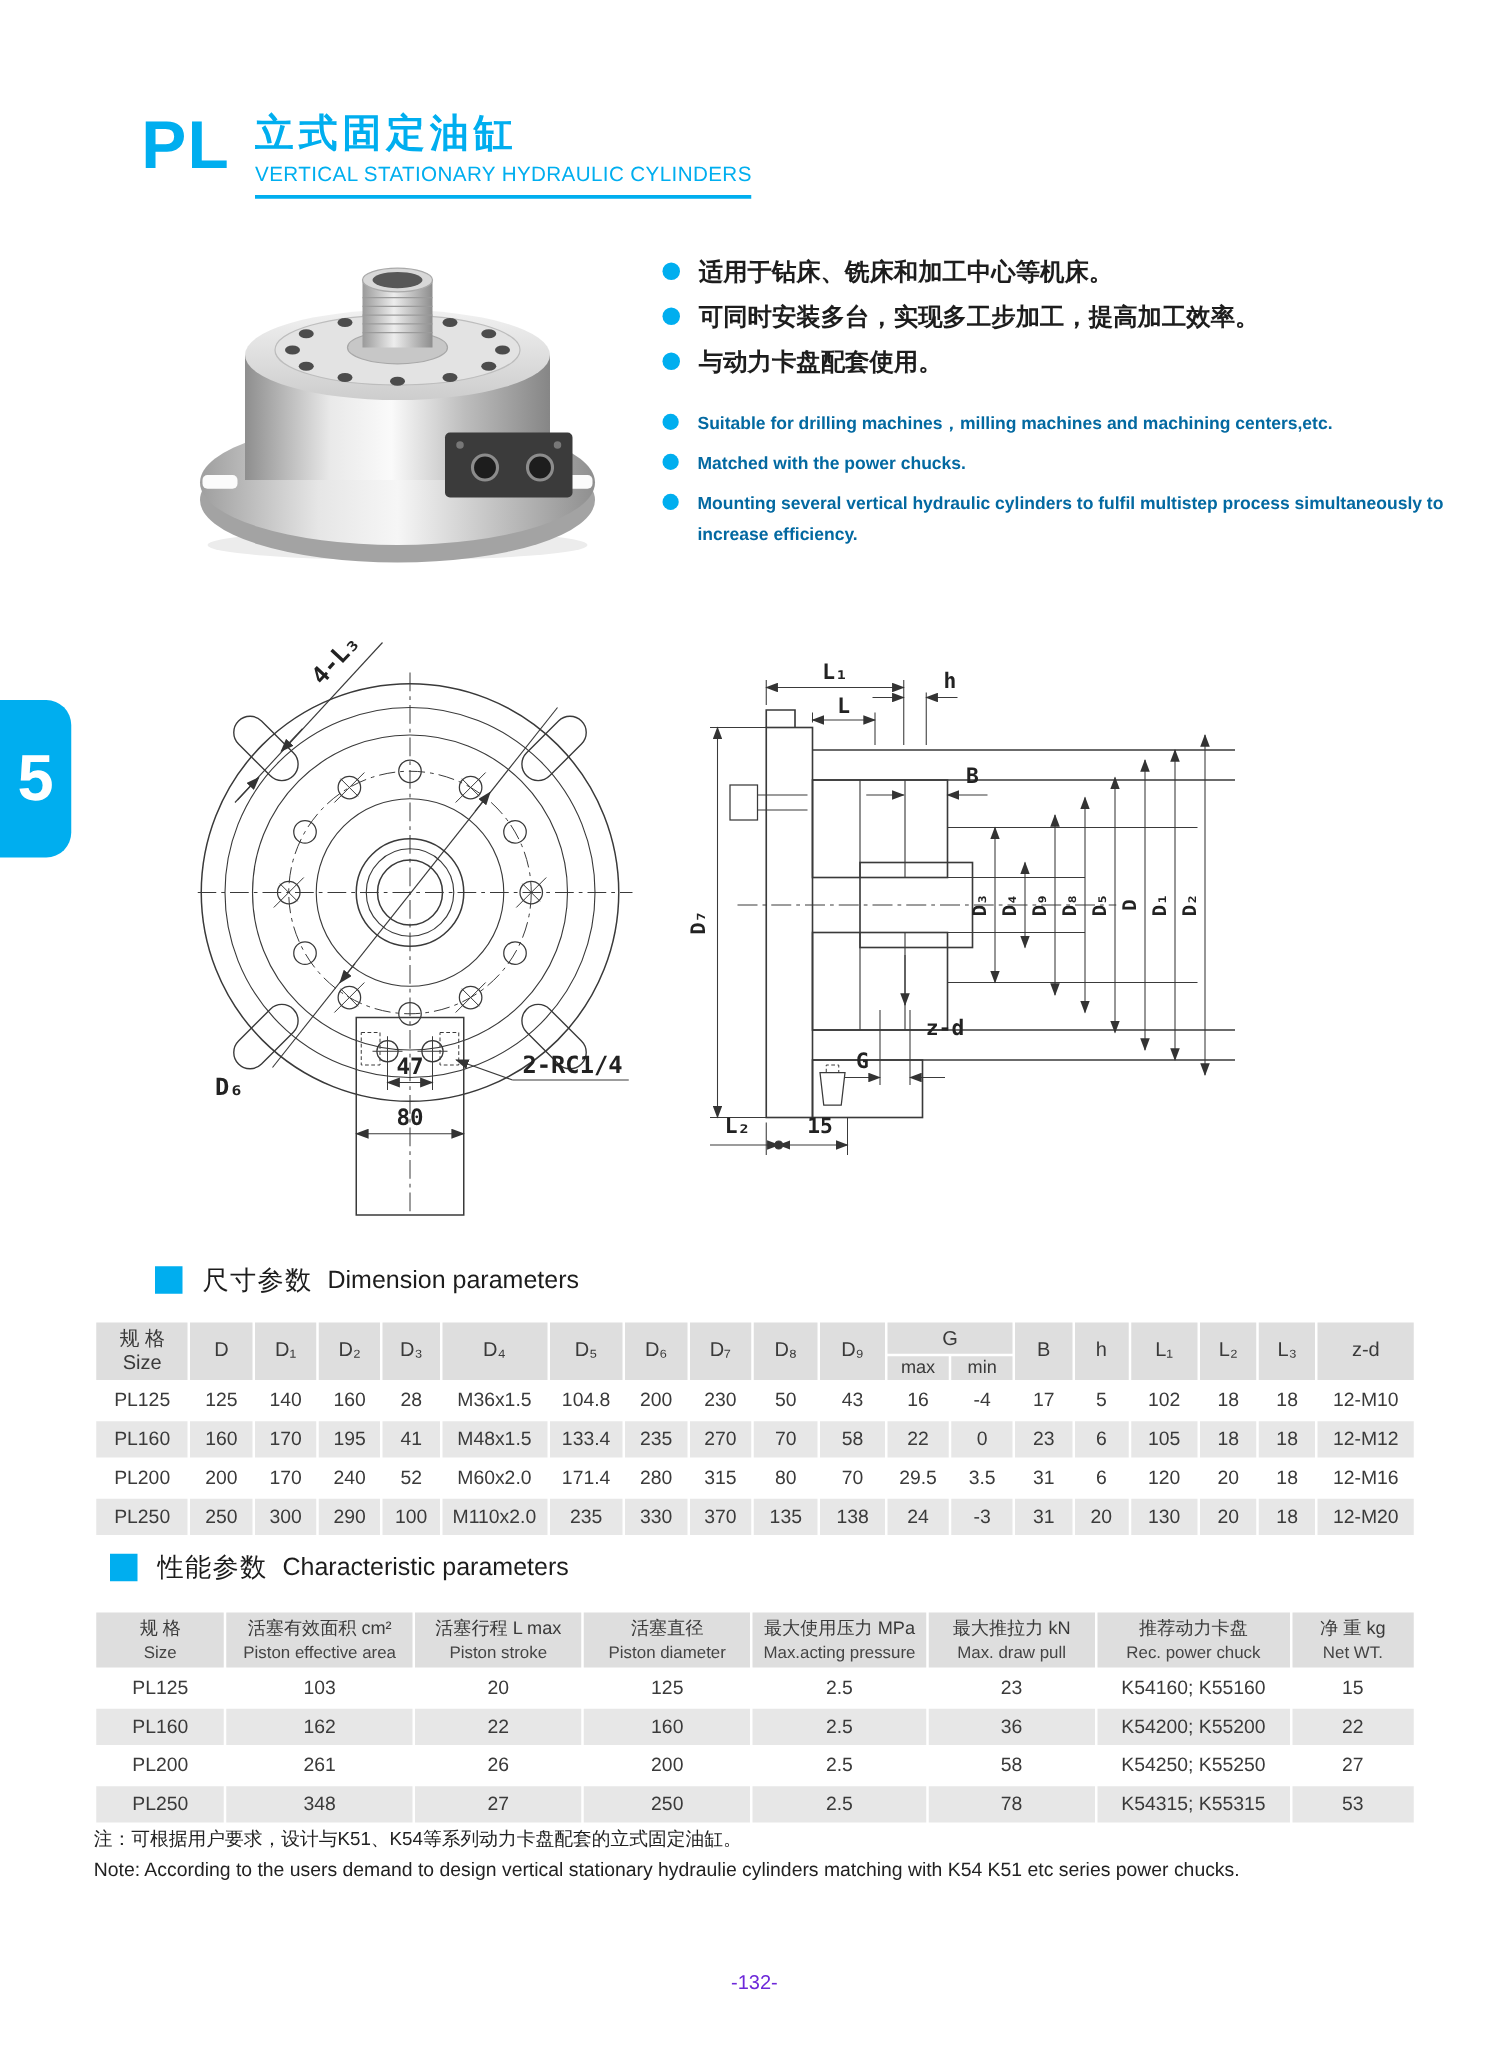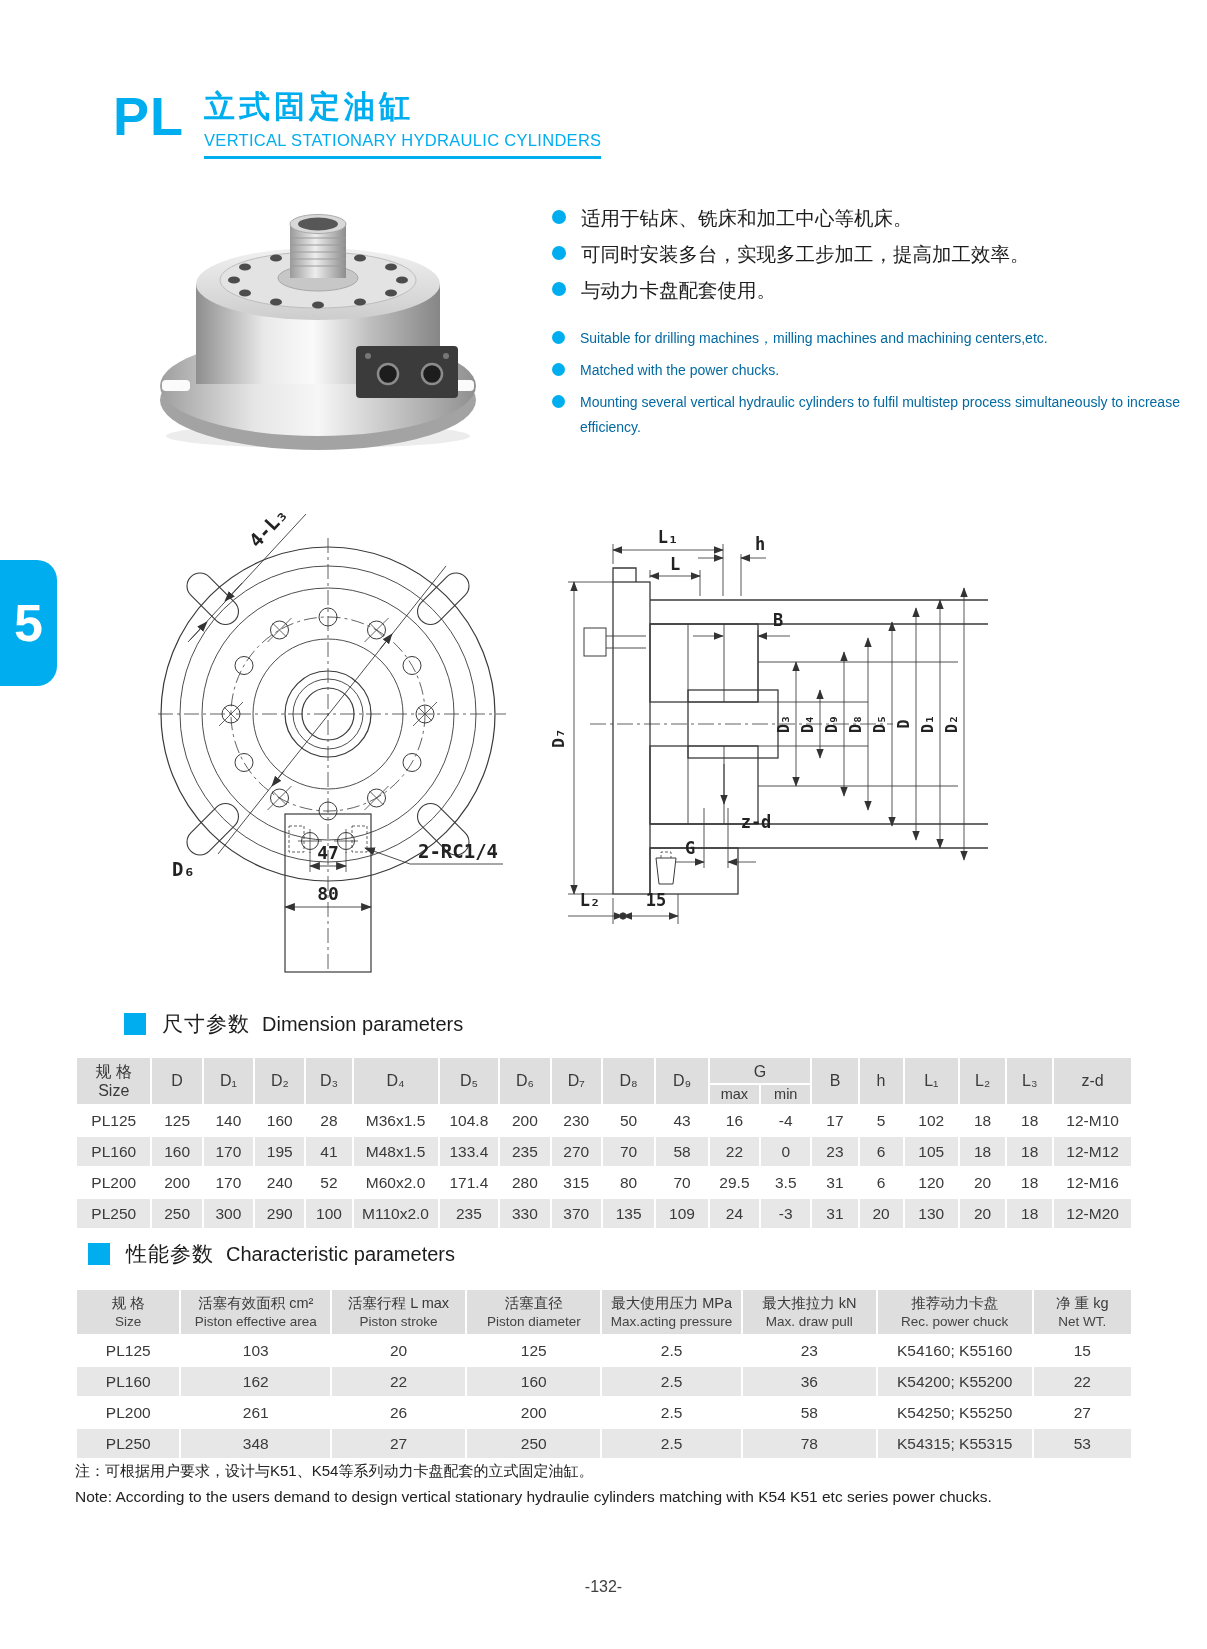--- a/index.html
+++ b/index.html
@@ -11,21 +11,21 @@
   .hdr{position:absolute;left:113px;top:86px;display:flex;align-items:flex-start;}
   .hdr .code{font-size:54px;font-weight:bold;color:var(--accent);line-height:60px;letter-spacing:1px;}
   .hdr .titles{margin-left:20px;padding-bottom:6px;border-bottom:3px solid var(--accent);}
   .hdr .t-zh{font-size:31px;color:var(--accent);letter-spacing:4px;font-weight:bold;}
   .hdr .t-en{font-size:16.5px;color:var(--accent);margin-top:3px;letter-spacing:.3px;}
 
   
   .photo{position:absolute;left:138px;top:196px;width:364px;height:266px;}
 
   
-  .features{position:absolute;left:552px;top:206px;width:648px;}
+  .features{position:absolute;left:530px;top:206px;width:648px;font-weight:bold;}
   .flist{list-style:none;margin:0;padding:0;}
   .flist li{display:flex;gap:15px;}
   .flist .dot{flex:none;border-radius:50%;background:var(--accent);}
   .flist-zh li{font-size:19.5px;line-height:24px;margin-bottom:12px;color:#1d1d1d;}
   .flist-zh .dot{width:14px;height:14px;margin-top:4px;}
   .flist-en{margin-top:24px;}
   .flist-en li{font-size:14px;line-height:25px;margin-bottom:7px;color:#0369a1;}
   .flist-en .dot{width:13px;height:13px;margin-top:5px;}
 
   
@@ -55,21 +55,21 @@
   .size-th div{font-size:16px;line-height:19px;}
   .g-th{border-bottom:none;padding-bottom:1px;}
   .g-sub{font-size:14.5px;padding:1px;}
   .cth .zh{font-size:14.5px;line-height:19px;}
   .cth .en{font-size:13.5px;line-height:17px;color:#444;}
 
   
   .note{position:absolute;left:75px;font-size:15px;color:#222;}
   .tagline{position:absolute;left:0;width:1207px;text-align:center;font-size:17.5px;color:#111;}
   .tagline .en{margin-left:28px;}
-  .pageno{position:absolute;left:0;width:1207px;text-align:center;font-size:16px;color:#404040;}
+  .pageno{position:absolute;left:0;width:1207px;text-align:center;font-size:16px;color:#6d28d9;}
 </style>
 </head>
 <body>
 
 <div class="page">
 
   <div class="hdr">
     <div class="code">PL</div>
     <div class="titles">
       <div class="t-zh">立式固定油缸</div>
@@ -472,21 +472,21 @@
             <td>PL250</td>
             <td>250</td>
             <td>300</td>
             <td>290</td>
             <td>100</td>
             <td>M110x2.0</td>
             <td>235</td>
             <td>330</td>
             <td>370</td>
             <td>135</td>
-            <td>109</td>
+            <td>138</td>
             <td>24</td>
             <td>-3</td>
             <td>31</td>
             <td>20</td>
             <td>130</td>
             <td>20</td>
             <td>18</td>
             <td>12-M20</td>
           </tr>
         </tbody>

